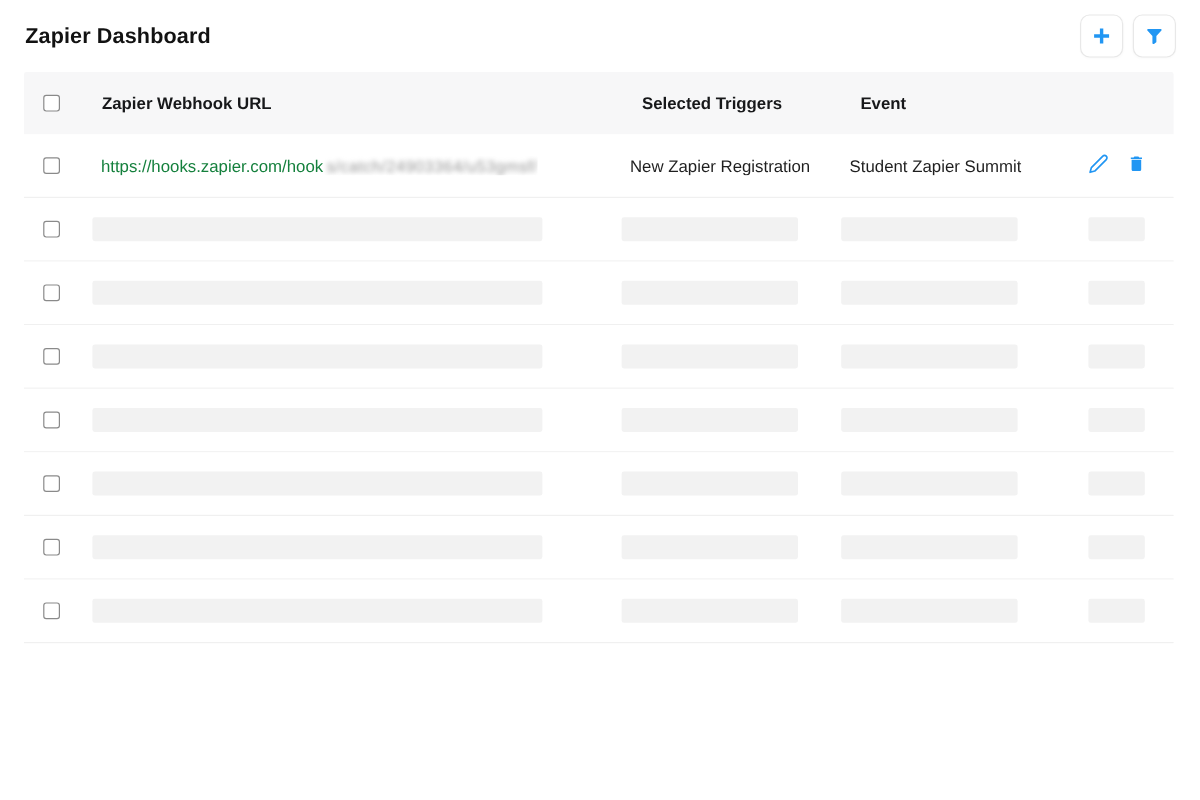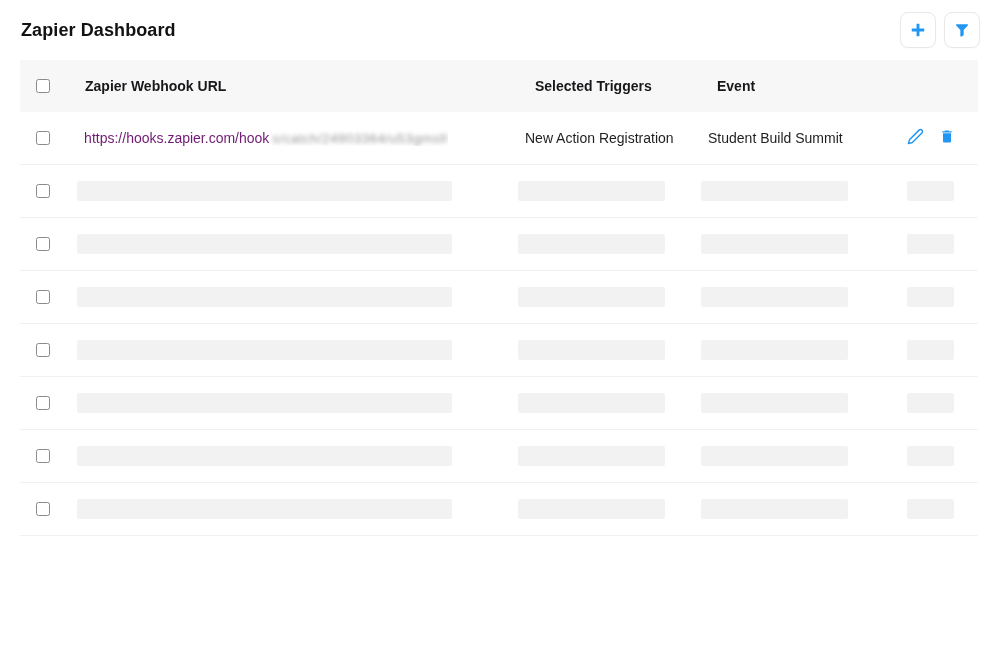--- a/index.html
+++ b/index.html
@@ -67,21 +67,21 @@
     background:#fff;
   }
   .cell{display:flex;align-items:center;}
   .col-check{width:58px;padding-left:16px;}
   .col-url{width:430px;}
   .col-trig{width:187px;margin-left:20px;}
   .col-event{width:208px;}
   .col-action{width:75px;}
   .cell-text{padding-left:7px;white-space:nowrap;overflow:hidden;}
   .col-action .cell-text{padding-left:2px;}
-  .url-clear{color:#701a75;}
+  .url-clear{color:#15803d;}
   .url-blur{
     display:inline-block;
     margin-left:3px;
     color:#969696;
     font-size:13.5px;
     letter-spacing:.4px;
     filter:blur(2.1px);
     user-select:none;
   }
   
@@ -156,24 +156,24 @@
       <div class="row">
     <div class="cell col-check">
       <span class="checkbox"></span>
     </div>
     <div class="cell col-url">
       <span class="cell-text">
         <span class="url-clear">https://hooks.zapier.com/hook</span><span class="url-blur">s/catch/24903364/u53gmsf/</span>
       </span>
     </div>
     <div class="cell col-trig">
-      <span class="cell-text trig-text">New Action Registration</span>
-    </div>
-    <div class="cell col-event">
-      <span class="cell-text event-text">Student Build Summit</span>
+      <span class="cell-text trig-text">New Zapier Registration</span>
+    </div>
+    <div class="cell col-event">
+      <span class="cell-text event-text">Student Zapier Summit</span>
     </div>
     <div class="cell col-action">
       <span class="cell-text">
         <button class="icon-btn">
           <span style="display:flex;">
             <svg width="17" height="17" viewBox="0 0 24 24" fill="none" stroke="currentColor" stroke-width="2" stroke-linecap="round" stroke-linejoin="round">
                   <path d="M17 3a2.828 2.828 0 1 1 4 4L7.5 20.5 2 22l1.5-5.5L17 3z"></path>
                 </svg>
           </span>
         </button>

